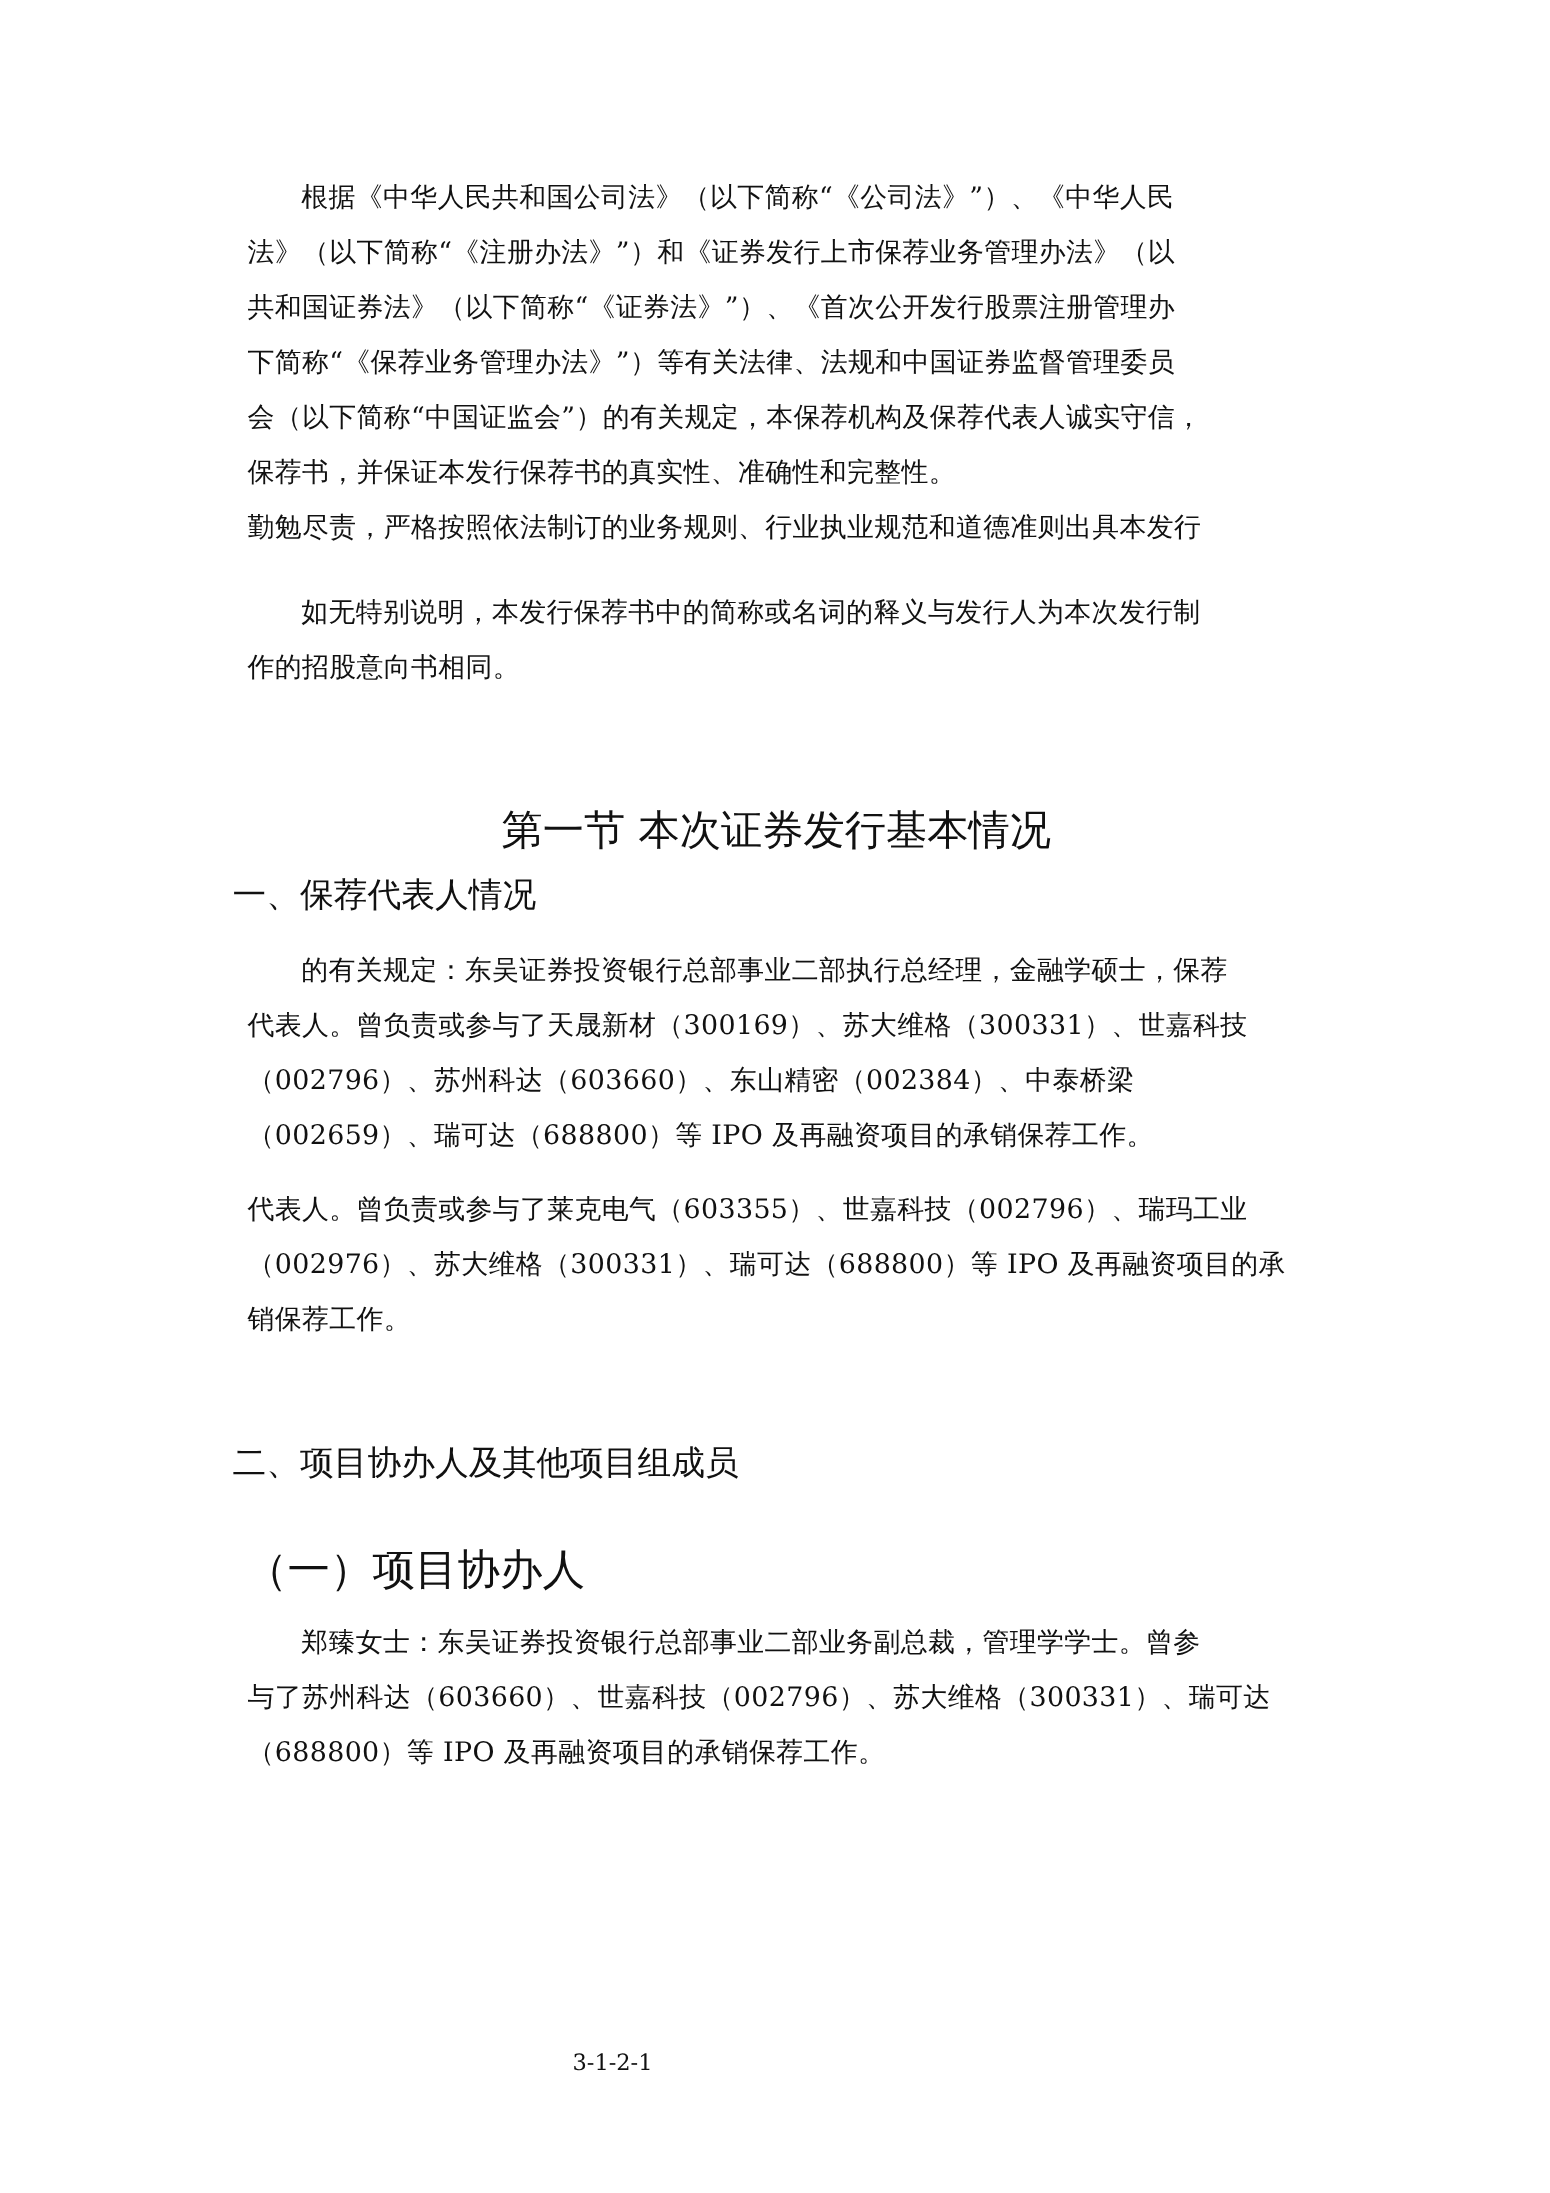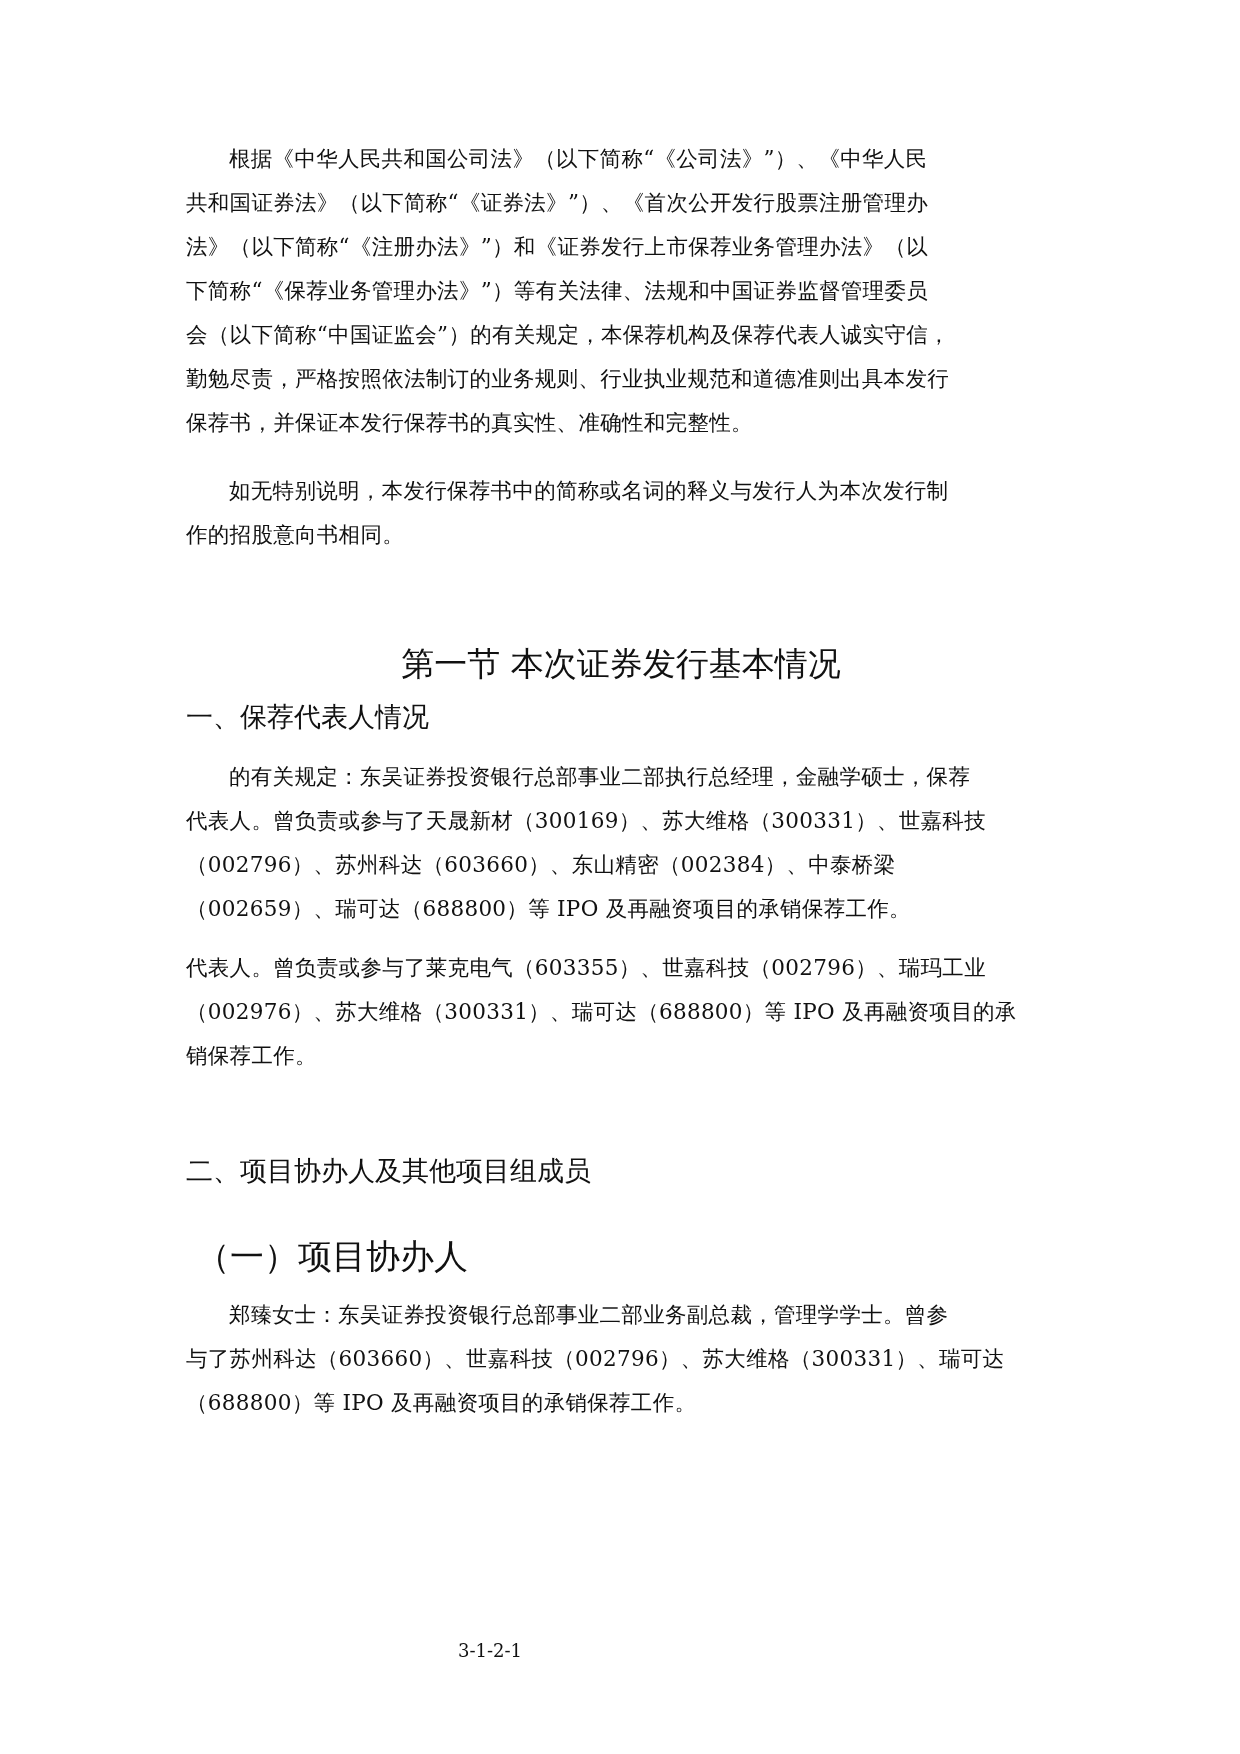--- a/index.html
+++ b/index.html
@@ -56,44 +56,44 @@
     }
     .h3 {
       position: absolute;
       left: 10px;
       font-family: "DejaVu Sans", "Liberation Sans", sans-serif;
       font-size: 34px;
       font-weight: normal;
       margin: 0;
       line-height: 40px;
     }
-    .block { position: absolute; left: 0; width: 870px; }
+    .block { position: absolute; left: 12px; width: 870px; }
     .footer {
       position: absolute;
       left: 0;
       width: 980px;
       top: 1640px;
       text-align: center;
       font-family: "DejaVu Serif", "Liberation Serif", serif;
       font-size: 18px;
     }
   </style>
 </head>
 <body>
 
 <div class="page">
 
   <div class="block" style="top:137px;">
     <span class="line ind para" style="text-indent:0;">根据《中华人民共和国公司法》（以下简称“《公司法》”）、《中华人民</span>
+    <span class="line para" style="text-indent:0;">法》（以下简称“《注册办法》”）和《证券发行上市保荐业务管理办法》（以</span>
     <span class="line para" style="text-indent:0;">共和国证券法》（以下简称“《证券法》”）、《首次公开发行股票注册管理办</span>
-    <span class="line para" style="text-indent:0;">法》（以下简称“《注册办法》”）和《证券发行上市保荐业务管理办法》（以</span>
     <span class="line para" style="text-indent:0;">下简称“《保荐业务管理办法》”）等有关法律、法规和中国证券监督管理委员</span>
     <span class="line para" style="text-indent:0;">会（以下简称“中国证监会”）的有关规定，本保荐机构及保荐代表人诚实守信，</span>
+    <span class="line para" style="text-indent:0;">保荐书，并保证本发行保荐书的真实性、准确性和完整性。</span>
     <span class="line para" style="text-indent:0;">勤勉尽责，严格按照依法制订的业务规则、行业执业规范和道德准则出具本发行</span>
-    <span class="line para" style="text-indent:0;">保荐书，并保证本发行保荐书的真实性、准确性和完整性。</span>
   </div>
 
   <div class="block" style="top:469px;">
     <span class="line ind para" style="text-indent:0;">如无特别说明，本发行保荐书中的简称或名词的释义与发行人为本次发行制</span>
     <span class="line para" style="text-indent:0;">作的招股意向书相同。</span>
   </div>
 
   <h1 class="h1" style="top:613px;margin-top:29px;">第一节 本次证券发行基本情况</h1>
 
   <h2 class="h2" style="top:697px;">一、保荐代表人情况</h2>

